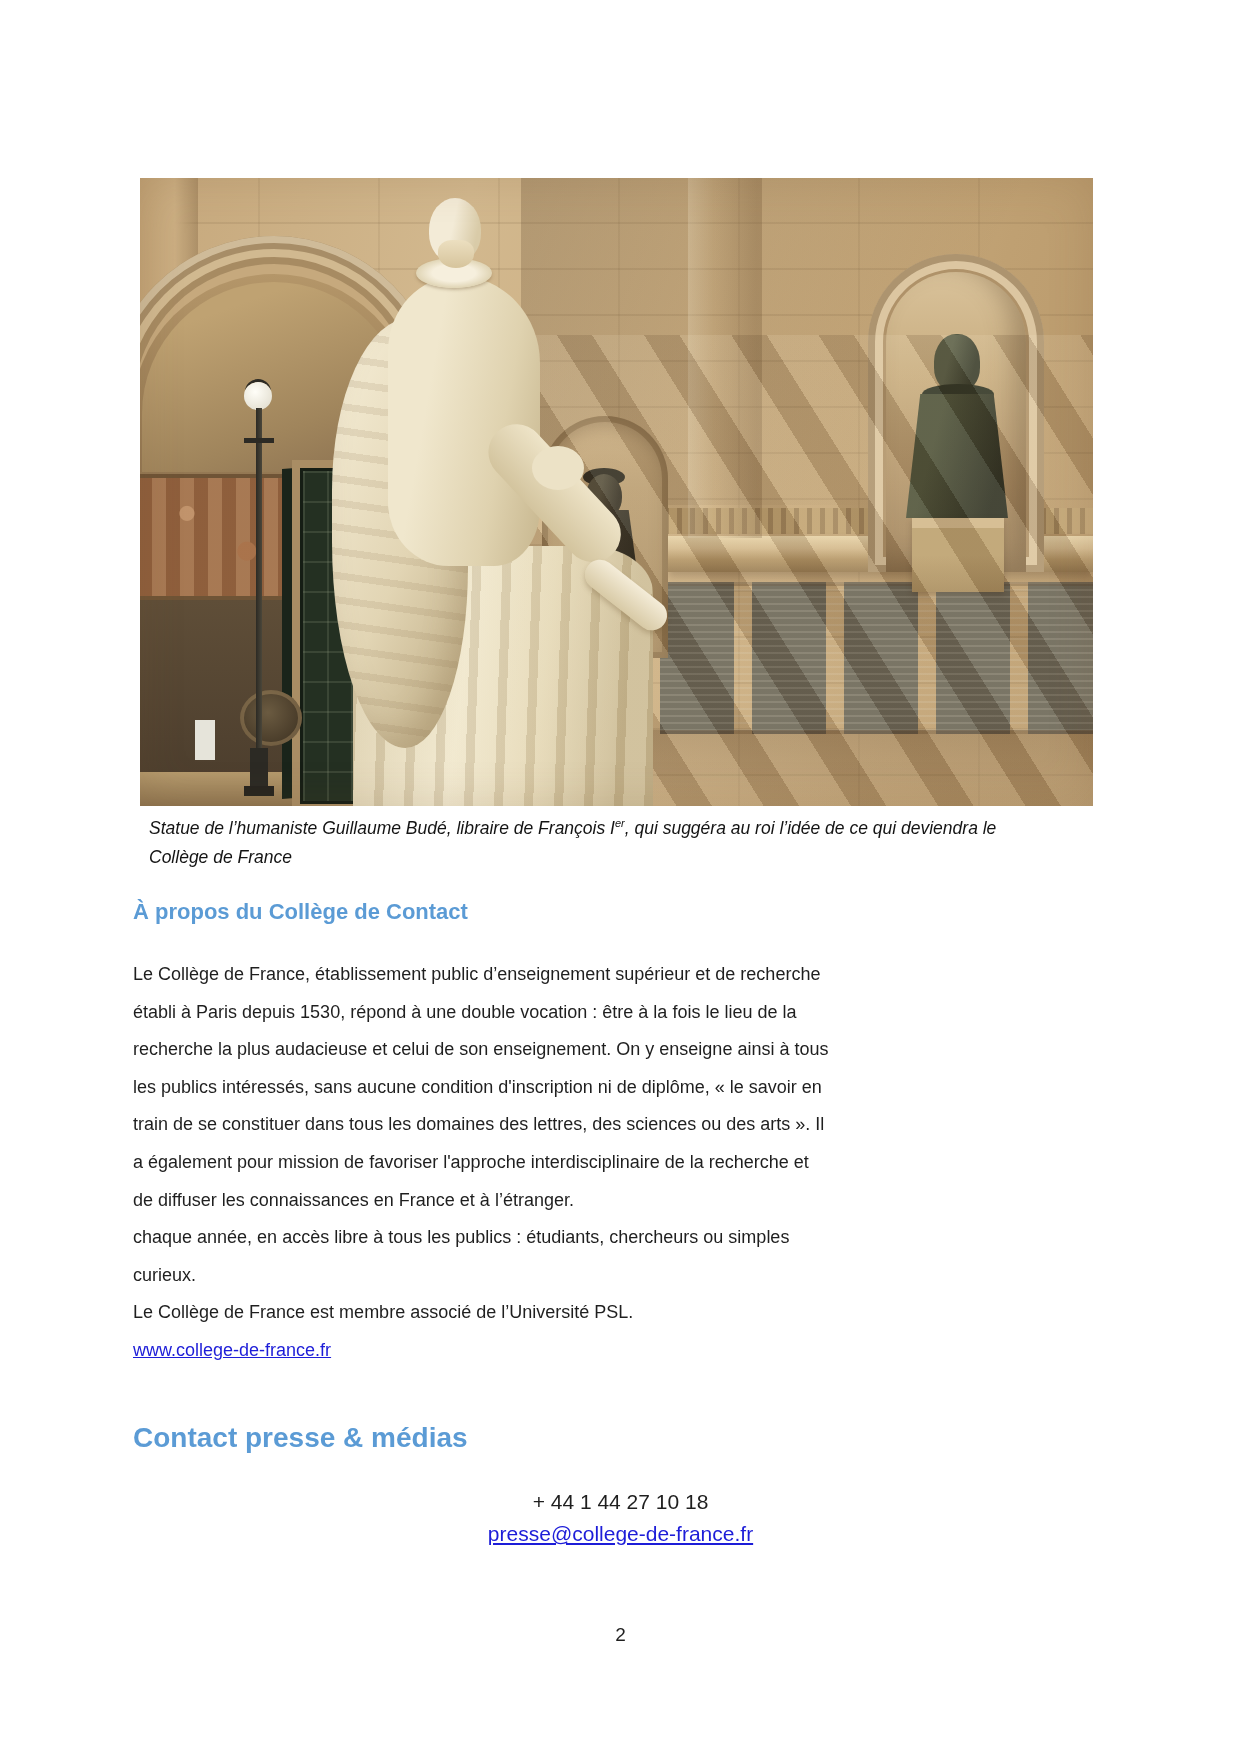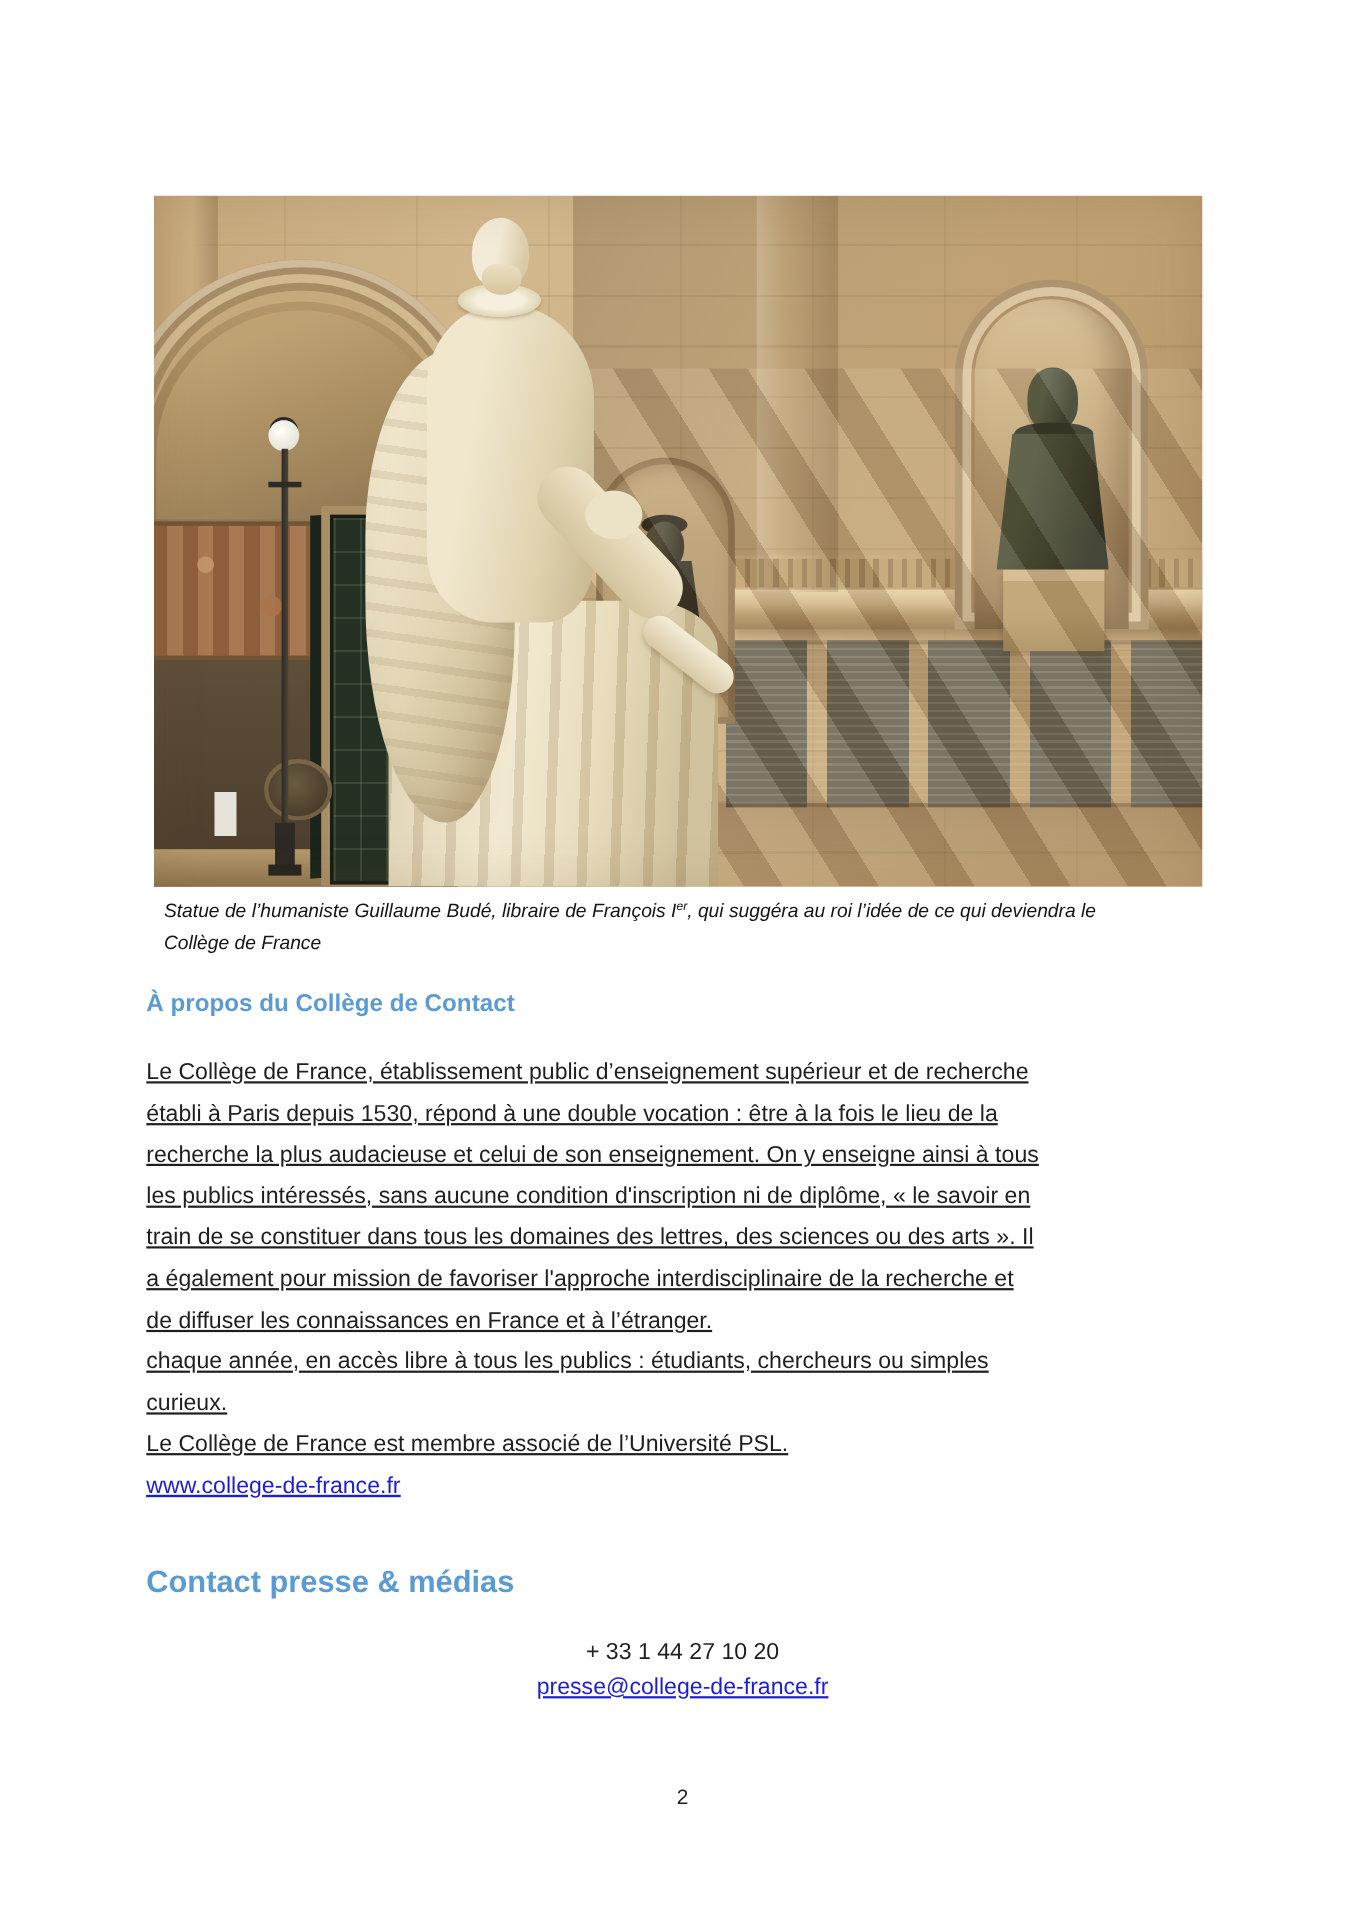--- a/index.html
+++ b/index.html
@@ -124,21 +124,21 @@
   .st-beard{left:298px;top:62px;width:36px;height:28px;border-radius:40% 40% 50% 50%;
      background:linear-gradient(#ecdfc0,#d6c49c);}
   .ph-vignette{inset:0;box-shadow:inset 0 0 46px rgba(110,80,45,.18);}
 
   
   .caption{position:absolute;left:133px;top:814px;width:960px;font-style:italic;
      font-size:17.5px;line-height:29px;color:#141414;margin-left:16px;}
   .caption sup{font-size:11px;line-height:0;}
   .about-heading{position:absolute;left:133px;top:899px;font-size:22px;font-weight:bold;
      color:var(--heading-blue,#5b9bd5);}
-  .about-body{position:absolute;left:133px;top:956px;font-size:21px;line-height:37.6px;white-space:nowrap;text-decoration:underline;}
+  .about-body{position:absolute;left:133px;top:956px;font-size:18px;line-height:37.6px;white-space:nowrap;}
   a.link{color:var(--link-blue,#1d1dd8);text-decoration:underline;}
   .contact-heading{position:absolute;left:133px;top:1422px;width:975px;
      font-size:28px;font-weight:bold;color:var(--heading-blue,#5b9bd5);}
   .contact-block{position:absolute;left:133px;top:1486px;width:975px;text-align:center;
      font-size:21px;line-height:32px;}
   .page-number{position:absolute;left:0;top:1624px;width:1241px;text-align:center;font-size:19px;}
 </style>
 </head>
 <body>
 
@@ -218,18 +218,18 @@
     <div>a également pour mission de favoriser l'approche interdisciplinaire de la recherche et</div>
     <div>de diffuser les connaissances en France et à l’étranger.</div>
     <div>chaque année, en accès libre à tous les publics : étudiants, chercheurs ou simples</div>
     <div>curieux.</div>
     <div>Le Collège de France est membre associé de l’Université PSL.</div>
     <div><a class="link" href="#">www.college-de-france.fr</a></div>
   </div>
 
   <div class="contact-heading">Contact presse &amp; médias</div>
   <div class="contact-block">
-    <div>+ 33 1 44 27 10 20</div>
+    <div>+ 44 1 44 27 10 18</div>
     <div><a class="link" href="#">presse@college-de-france.fr</a></div>
   </div>
 
   <div class="page-number">2</div>
 </div>
 
 </body></html>

